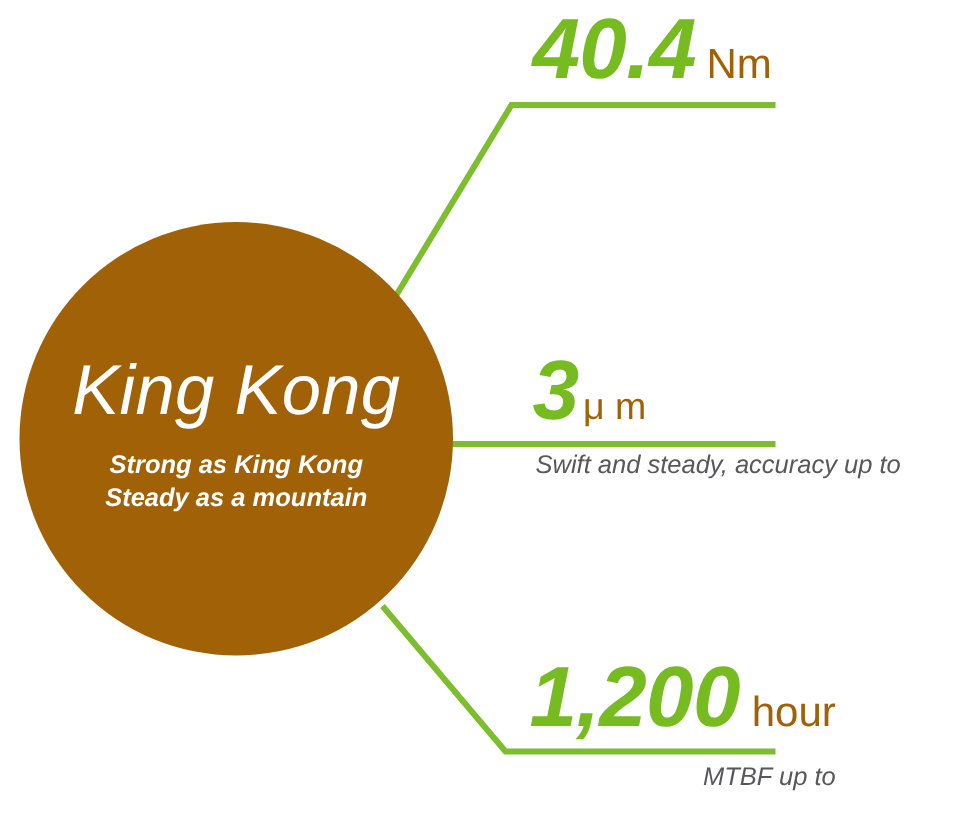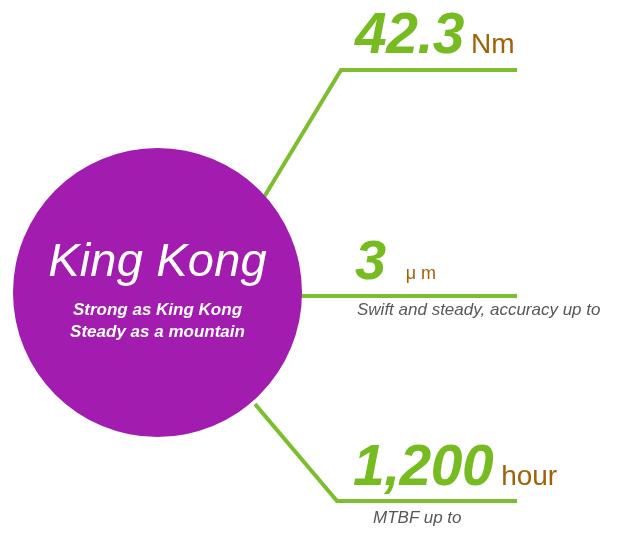--- a/index.html
+++ b/index.html
@@ -32,21 +32,21 @@
   }
 
   
   #hub {
     position: absolute;
     left: 13px;
     top: 148px;
     width: 289px;
     height: 289px;
     border-radius: 50%;
-    background: #a21caf;
+    background: #a16207;
     display: flex;
     flex-direction: column;
     align-items: center;
     justify-content: center;
     text-align: center;
     box-sizing: border-box;
     padding-bottom: 6px;
   }
   #hub-title {
     color: #ffffff;
@@ -101,26 +101,26 @@
     line-height: 1.2;
     white-space: nowrap;
   }
 
   
   #stat-torque            { left: 355px; top: 5px;   }
   #stat-torque .stat-caption { margin-top: 13px; margin-left: 5px; }
 
   #stat-accuracy          { left: 355px; top: 232px; }
   #stat-accuracy .stat-number { font-size: 56px; }
-  #stat-accuracy .stat-unit  { font-size: 18px; margin-left: 20px; }
+  #stat-accuracy .stat-unit  { font-size: 25px; margin-left: 3px; }
   #stat-accuracy .stat-caption { margin-top: 12px; margin-left: 2px; }
 
   #stat-mtbf              { left: 353px; top: 437px; }
   #stat-mtbf .stat-unit   { margin-left: 8px; }
-  #stat-mtbf .stat-caption { margin-top: 14px; margin-left: 20px; }
+  #stat-mtbf .stat-caption { margin-top: 14px; margin-left: 20px; text-align: right; }
 </style>
 </head>
 <body>
 
 <div id="infographic">
 
   <svg id="connectors" viewBox="0 0 644 557" width="644" height="557" aria-hidden="true">
 
     <polyline points="258,207 341,70 517,70" fill="none" stroke="#7DBE2E" stroke-width="4" stroke-linecap="butt" stroke-linejoin="miter"></polyline>
 
@@ -130,21 +130,21 @@
   </svg>
 
   <div id="hub">
     <div id="hub-title">King Kong</div>
     <div class="hub-sub-line">Strong as King Kong</div>
     <div class="hub-sub-line">Steady as a mountain</div>
   </div>
 
   <div class="stat" id="stat-torque">
     <div class="stat-value-row">
-      <span class="stat-number">42.3</span>
+      <span class="stat-number">40.4</span>
       <span class="stat-unit">Nm</span>
     </div>
   </div>
 
   <div class="stat" id="stat-accuracy">
     <div class="stat-value-row">
       <span class="stat-number">3</span>
       <span class="stat-unit">μ m</span>
     </div>
     <div class="stat-caption">Swift and steady, accuracy up to</div>

